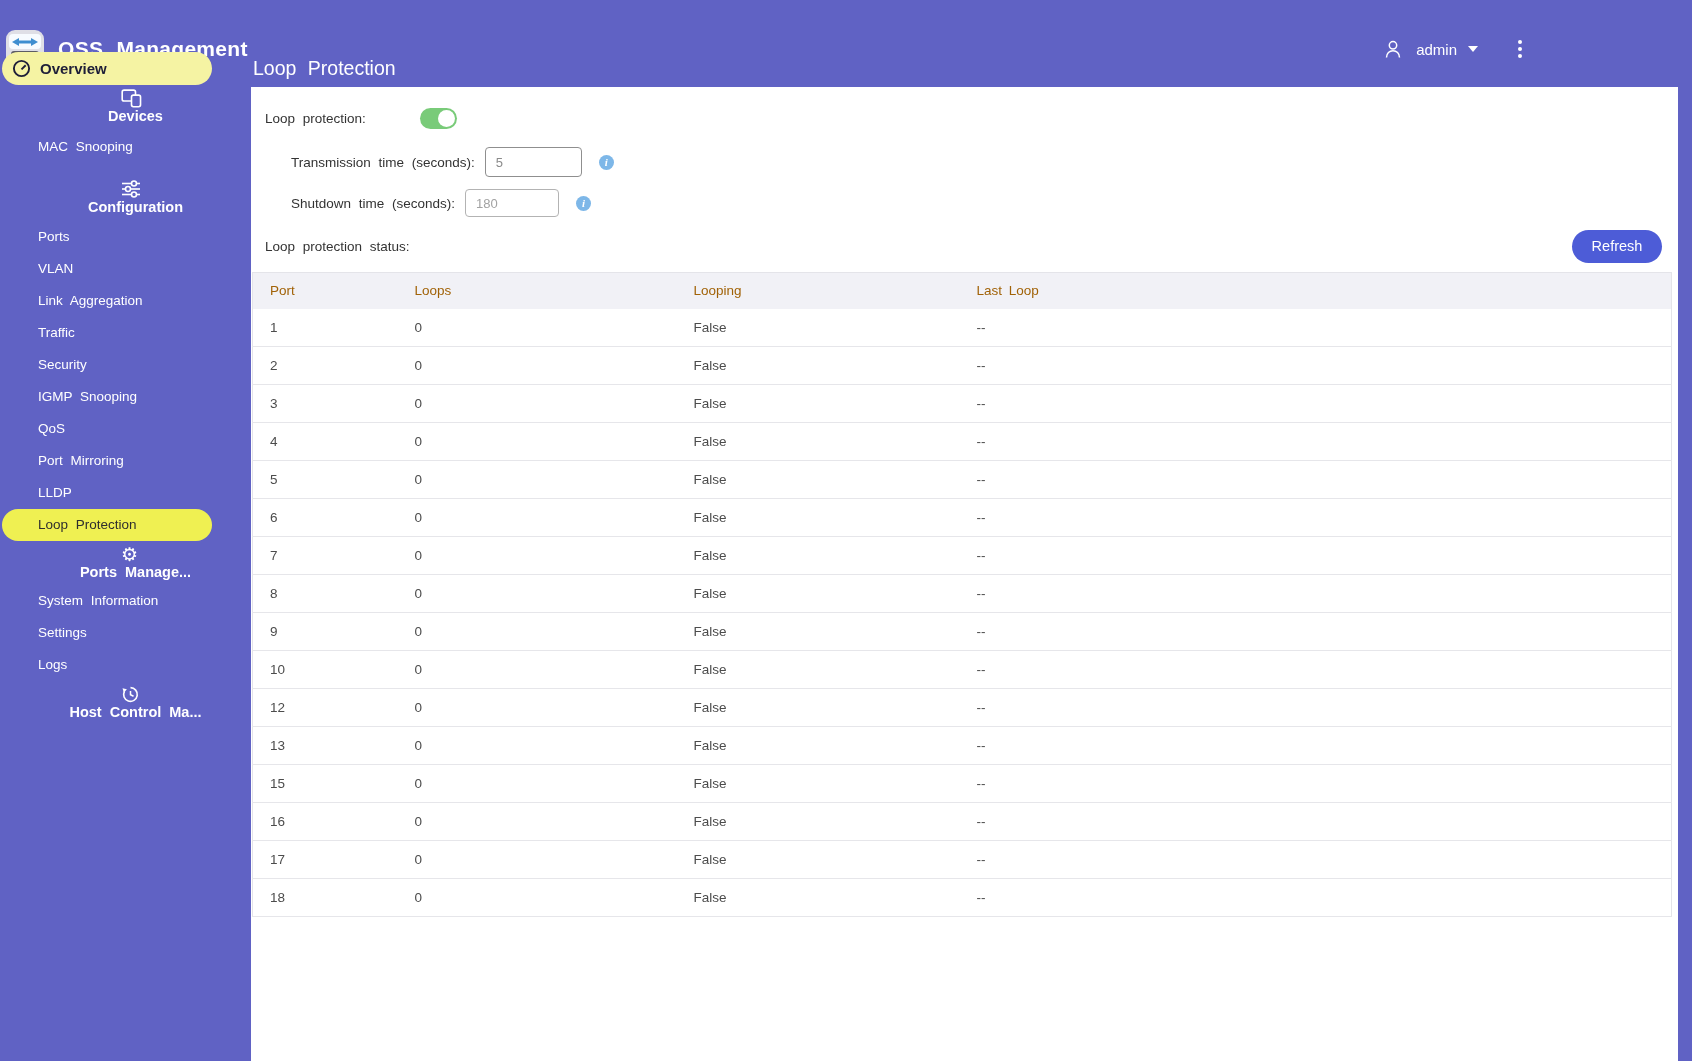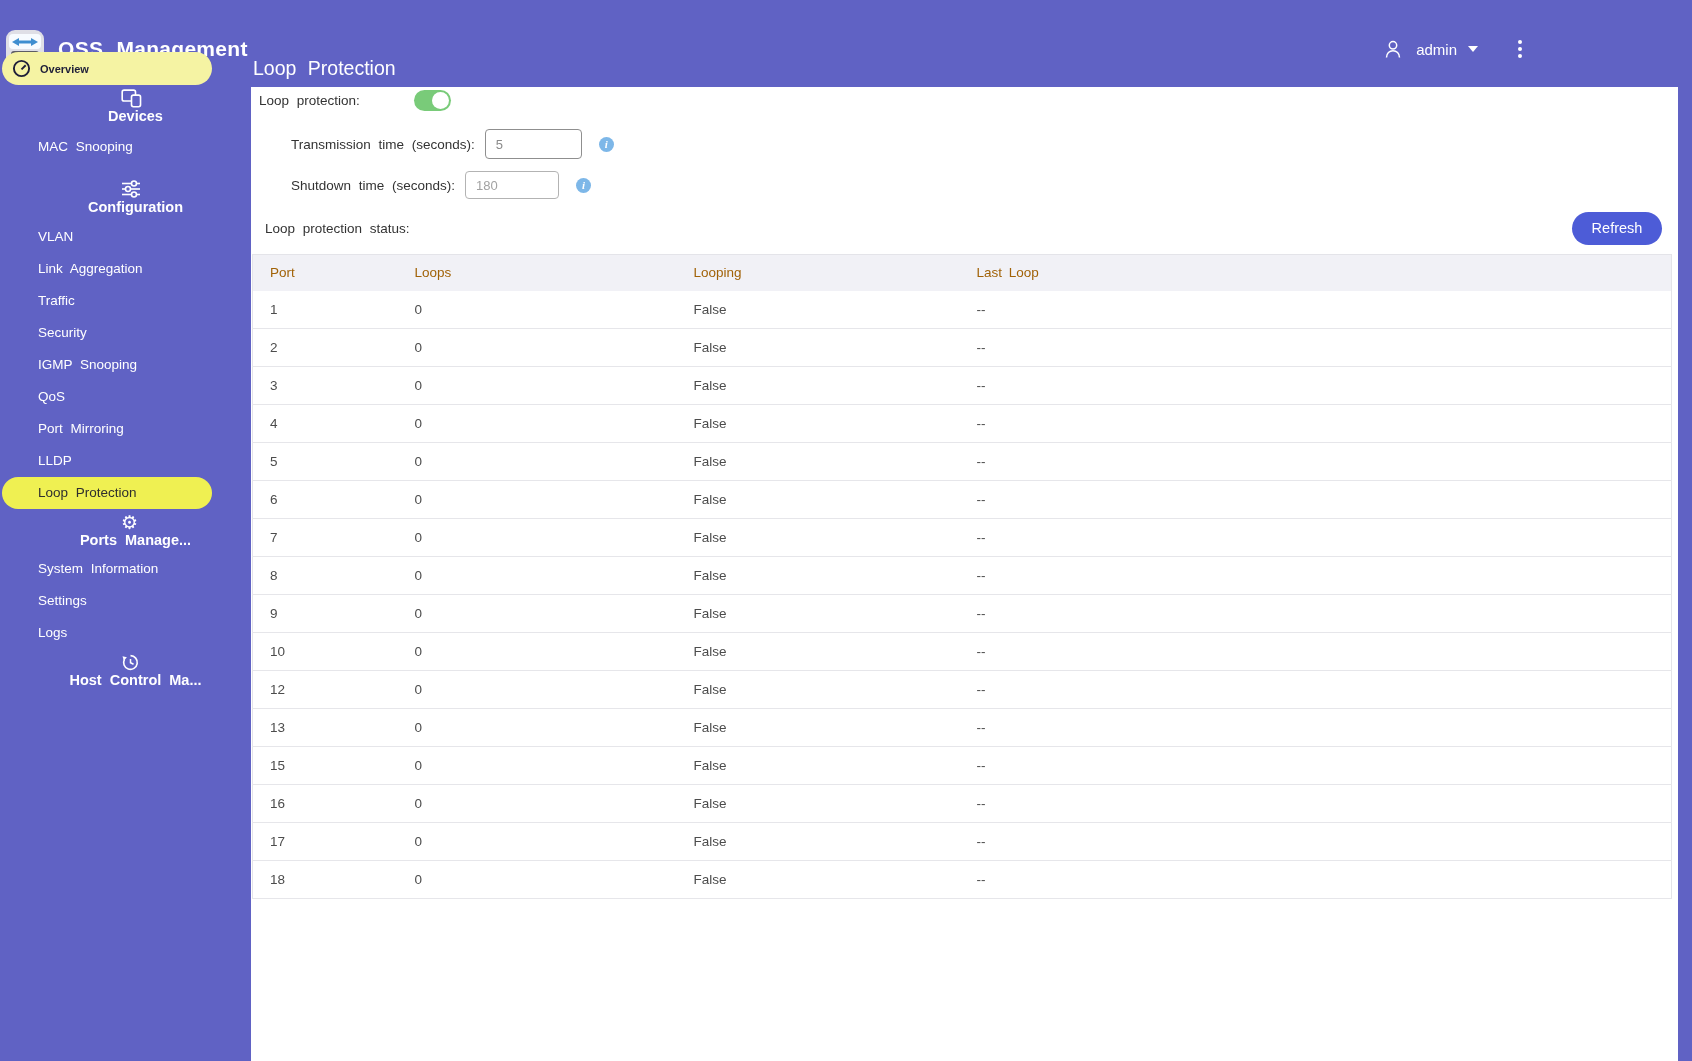--- a/index.html
+++ b/index.html
@@ -51,21 +51,21 @@
   .kebab span { width: 4px; height: 4px; border-radius: 50%; background: #ffffff; }
 
   
   .sidebar {
     position: absolute; top: 50px; left: 0; width: 251px; bottom: 0;
   }
   .pill {
     width: 210px; height: 33px; margin: 2px 0 0 2px;
     background: #f5f3a3; border-radius: 17px;
     display: flex; align-items: center;
-    color: #1e1e38; font-weight: bold; font-size: 11px;
+    color: #1e1e38; font-weight: bold; font-size: 15px;
     padding-left: 10px; cursor: pointer; word-spacing: 4px;
   }
   .pill .gauge { margin-right: 9px; }
   .section-header {
     height: 32px; margin-top: 4px; display: flex; align-items: center;
     color: #ffffff; font-weight: bold; font-size: 14.5px;
     padding-left: 20px; cursor: pointer; word-spacing: 4px; flex-direction: column;
   }
   .section-header .s-icon { width: 22px; height: 20px; margin-right: 7px; display: flex; align-items: center; }
   .chevron { margin-left: auto; margin-right: 48px; }
@@ -85,21 +85,21 @@
   
   .page-title {
     position: absolute; left: 253px; top: 57px;
     color: #ffffff; font-size: 19.5px; word-spacing: 6px;
   }
   .card {
     position: absolute; left: 251px; top: 87px; width: 1427px; bottom: 0;
     background: #ffffff;
   }
   .row { display: flex; align-items: center; }
-  .toggle-row { padding-left: 8px; height: 26px; gap: 45px; }
+  .toggle-row { margin-top: 18px; padding-left: 14px; height: 26px; gap: 45px; }
   .field-label { font-size: 13.5px; color: #333333; word-spacing: 4px; }
   .toggle {
     width: 37px; height: 21px; border-radius: 11px; background: #79cb79;
     margin-left: 9px; position: relative; cursor: pointer;
   }
   .toggle .knob {
     position: absolute; right: 2px; top: 2px; width: 17px; height: 17px;
     border-radius: 50%; background: #ffffff;
   }
   .input-row { margin-top: 16px; padding-left: 40px; height: 30px; }
@@ -206,20 +206,21 @@
         <line x1="1" y1="15.5" x2="19" y2="15.5" stroke="#ffffff" stroke-width="1.6"></line>
         <circle cx="13" cy="15.5" r="2.5" fill="#6062c4" stroke="#ffffff" stroke-width="1.6"></circle>
       </svg>
     </span>
     <span>Configuration</span>
     <svg class="chevron" width="17" height="11" viewBox="0 0 16 10">
       <polyline points="2,8 8,2 14,8" fill="none" stroke="#ffffff" stroke-width="2"></polyline>
     </svg>
   </div>
   <div class="children" id="configuration-children">
+      <div class="child-item">Ports</div>
       <div class="child-item">VLAN</div>
       <div class="child-item">Link Aggregation</div>
       <div class="child-item">Traffic</div>
       <div class="child-item">Security</div>
       <div class="child-item">IGMP Snooping</div>
       <div class="child-item">QoS</div>
       <div class="child-item">Port Mirroring</div>
       <div class="child-item">LLDP</div>
       <div class="child-item active-pill">Loop Protection</div>
     </div>

